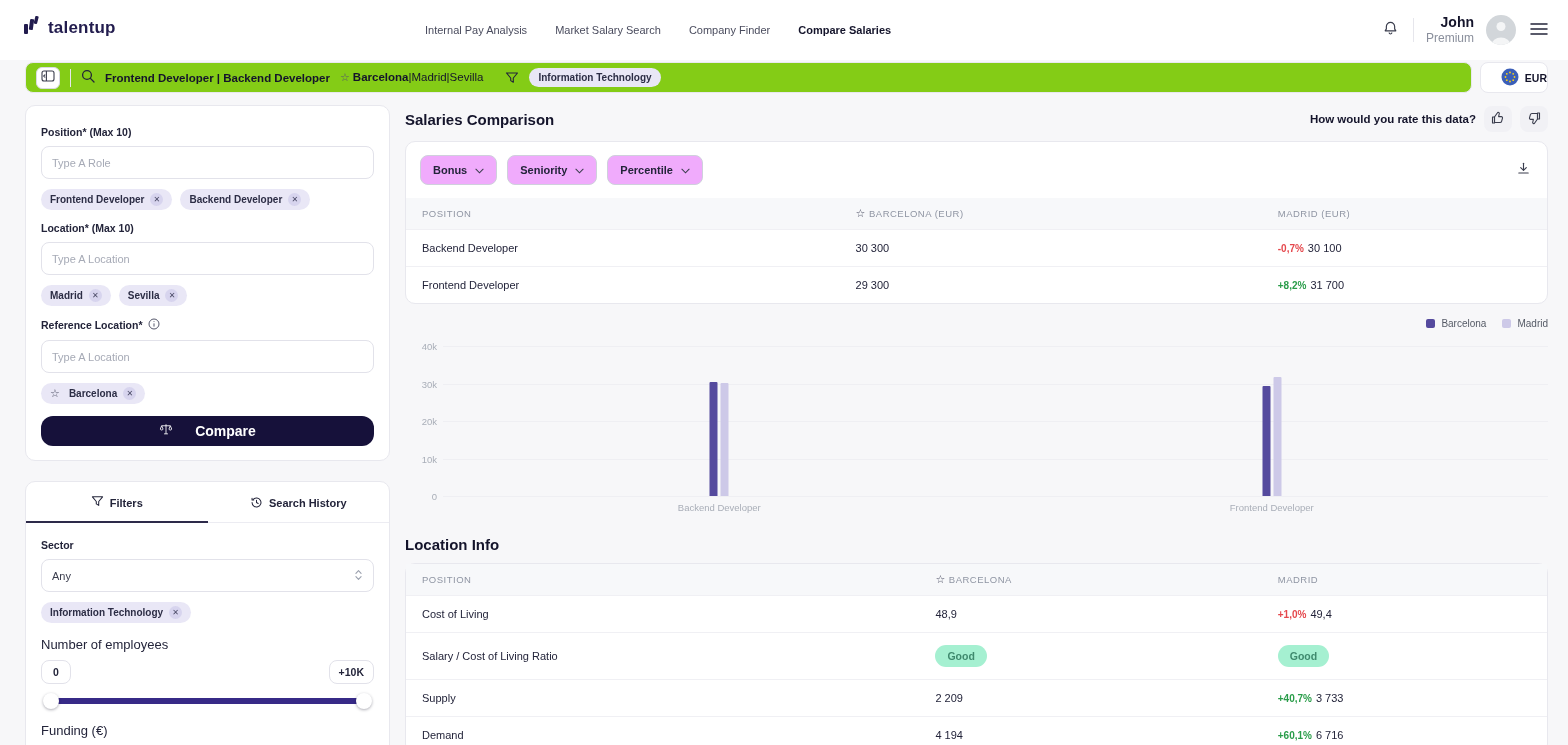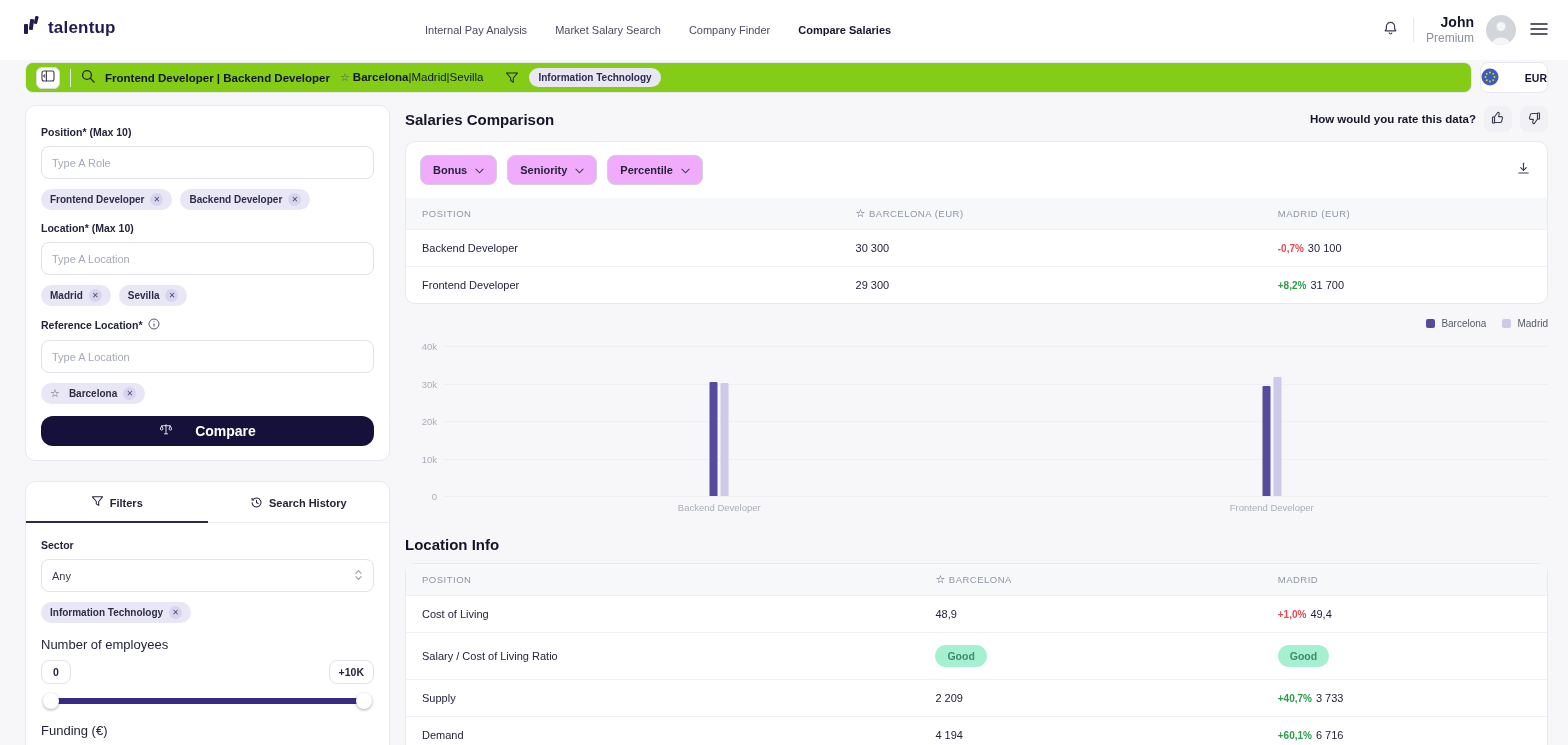--- a/index.html
+++ b/index.html
@@ -32,21 +32,21 @@
   
   .search-row{position:absolute;top:62px;left:25px;right:20px;display:flex;gap:8px;height:31px;}
   .search-bar{flex:1;background:#84cc16;border:1px solid var(--card-border);border-radius:8px;display:flex;align-items:center;gap:10px;padding:0 10px;}
   .collapse-btn{width:24px;height:22px;border:1px solid #d9d9e2;border-radius:6px;background:#fff;display:flex;align-items:center;justify-content:center;cursor:pointer;}
   .search-text{font-size:11.5px;font-weight:600;color:var(--ink-strong);white-space:nowrap;cursor:text;}
   .search-locs{font-size:11.5px;color:var(--ink-strong);white-space:nowrap;cursor:text;}
   .search-locs b{font-weight:700;}
   .star{color:#55576b;font-size:11px;margin-right:3px;}
   .chip{display:inline-flex;align-items:center;gap:6px;background:var(--chip-bg);border-radius:12px;padding:4px 9px;font-size:10px;font-weight:600;color:#2c2d45;white-space:nowrap;cursor:default;}
   .chip .close{width:13px;height:13px;border-radius:50%;background:var(--chip-close);display:inline-flex;align-items:center;justify-content:center;font-size:8px;color:#4a4a66;cursor:pointer;}
-  .currency-btn{width:68px;background:#fff;border:1px solid var(--card-border);border-radius:8px;display:flex;align-items:center;justify-content:space-between;gap:6px;font-size:10.5px;font-weight:700;color:var(--ink-strong);cursor:pointer;}
+  .currency-btn{width:68px;background:#fff;border:1px solid var(--card-border);border-radius:8px;display:flex;align-items:center;justify-content:flex-end;gap:6px;font-size:10.5px;font-weight:700;color:var(--ink-strong);cursor:pointer;}
 
   
   .sidebar{position:absolute;left:25px;top:105px;width:365px;}
   .card{background:#fff;border:1px solid var(--card-border);border-radius:10px;}
   .form-card{padding:16px 15px 14px;}
   .fld-label{font-size:10.5px;font-weight:700;color:var(--ink);margin:4px 0 8px;display:flex;align-items:center;gap:5px;}
   .text-input{width:100%;height:33px;border:1px solid #e2e2ea;border-radius:8px;padding:0 10px;font-size:11px;color:var(--ink);outline:none;}
   .text-input::placeholder{color:#a6aab6;}
   .chip-row{display:flex;gap:8px;margin:10px 0 12px;flex-wrap:wrap;}
   .btn-primary{width:100%;height:30px;background:var(--accent-dark);color:#fff;border:none;border-radius:12px;font-size:14px;font-weight:600;display:flex;align-items:center;justify-content:center;gap:22px;cursor:pointer;margin-top:10px;}

